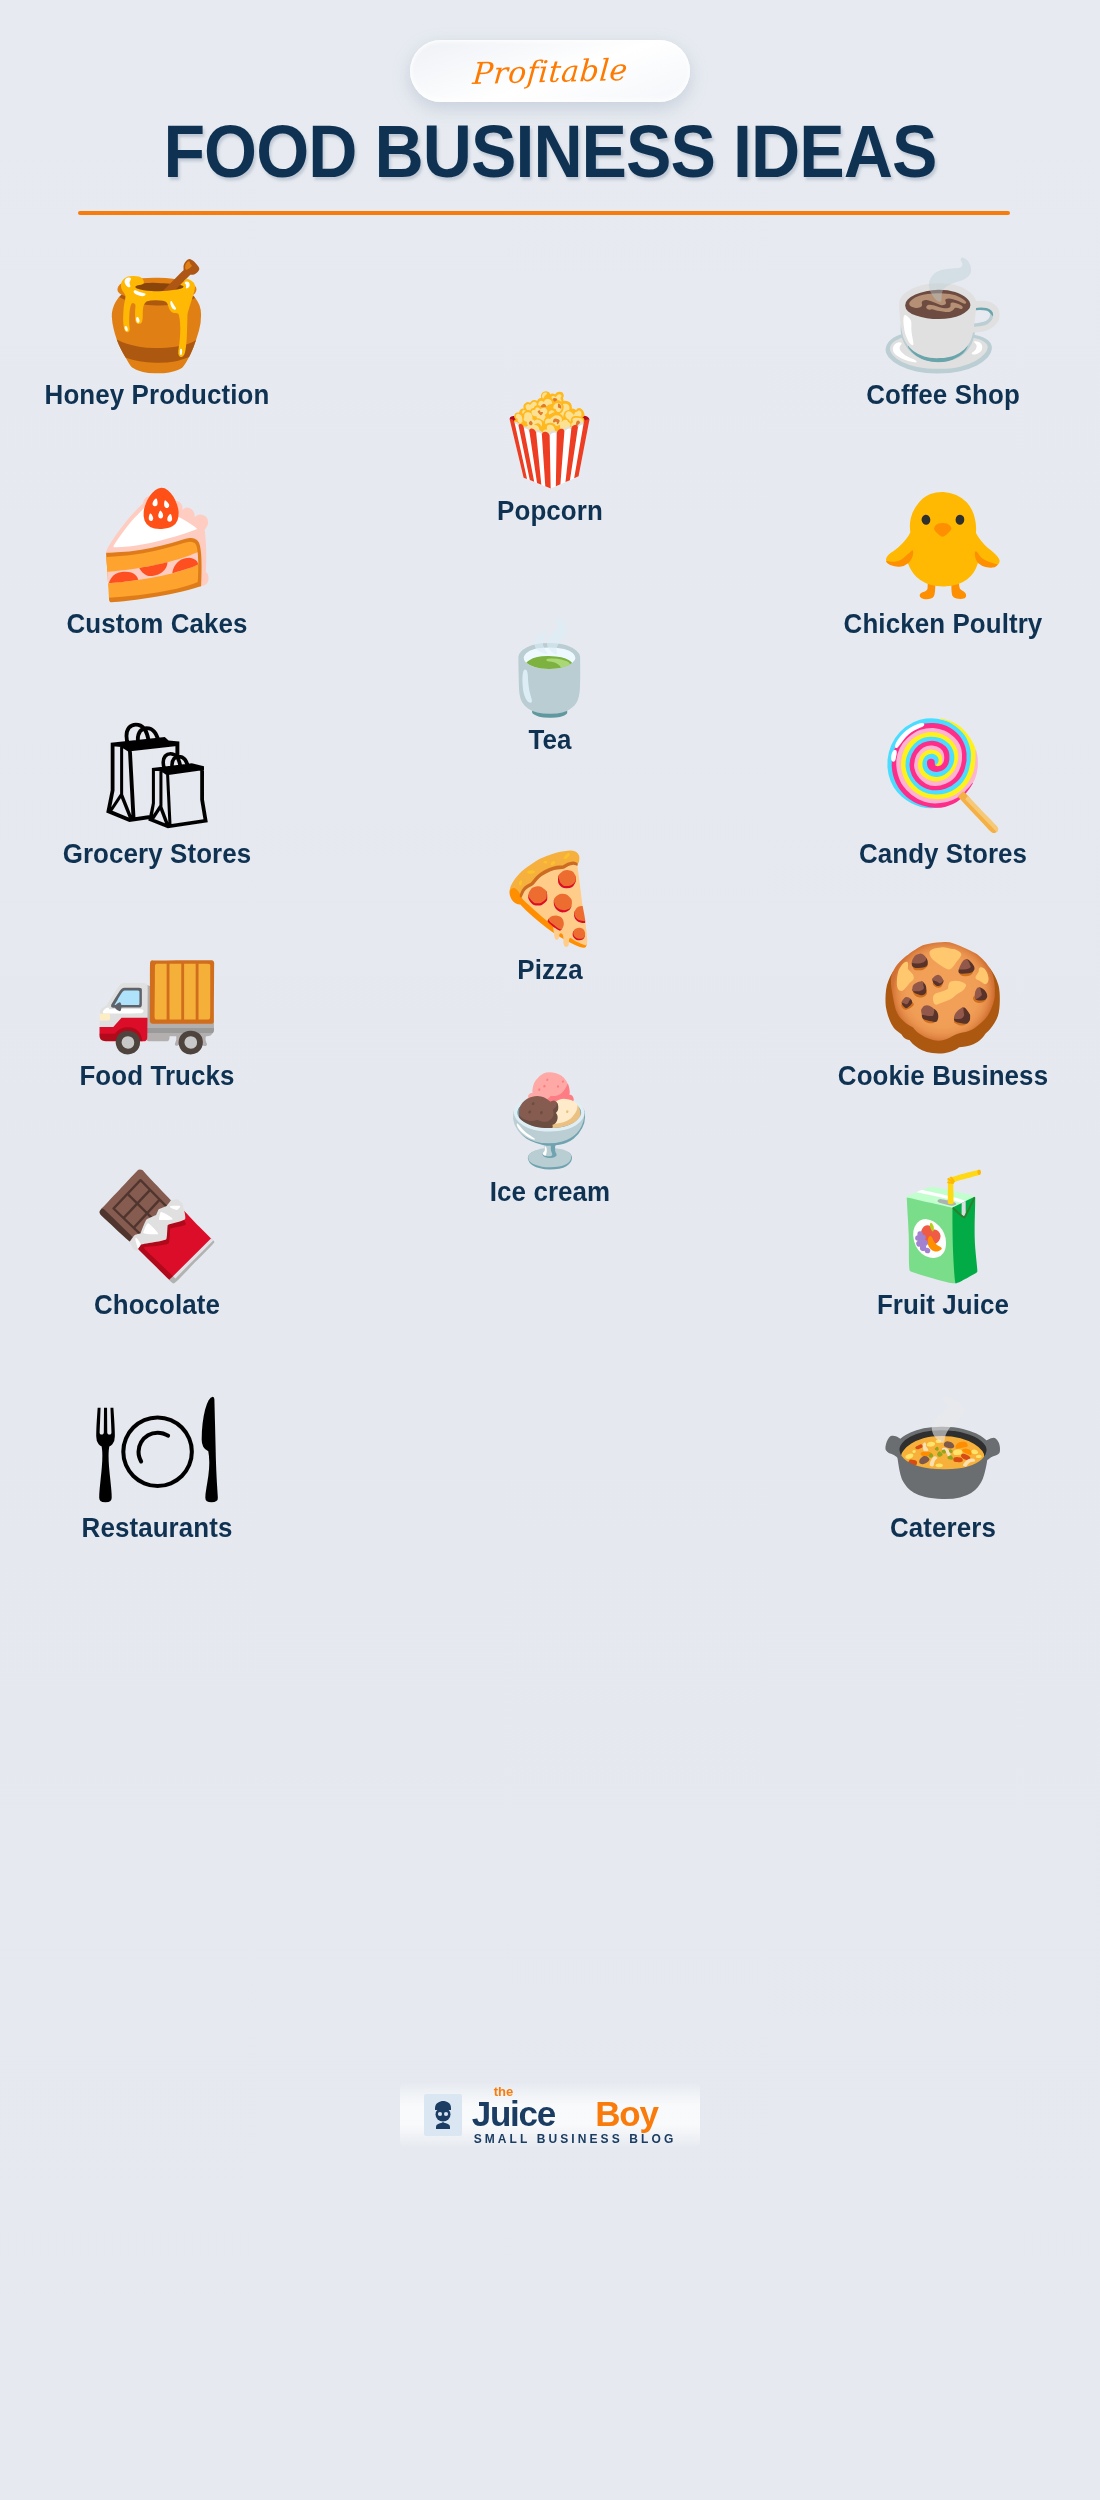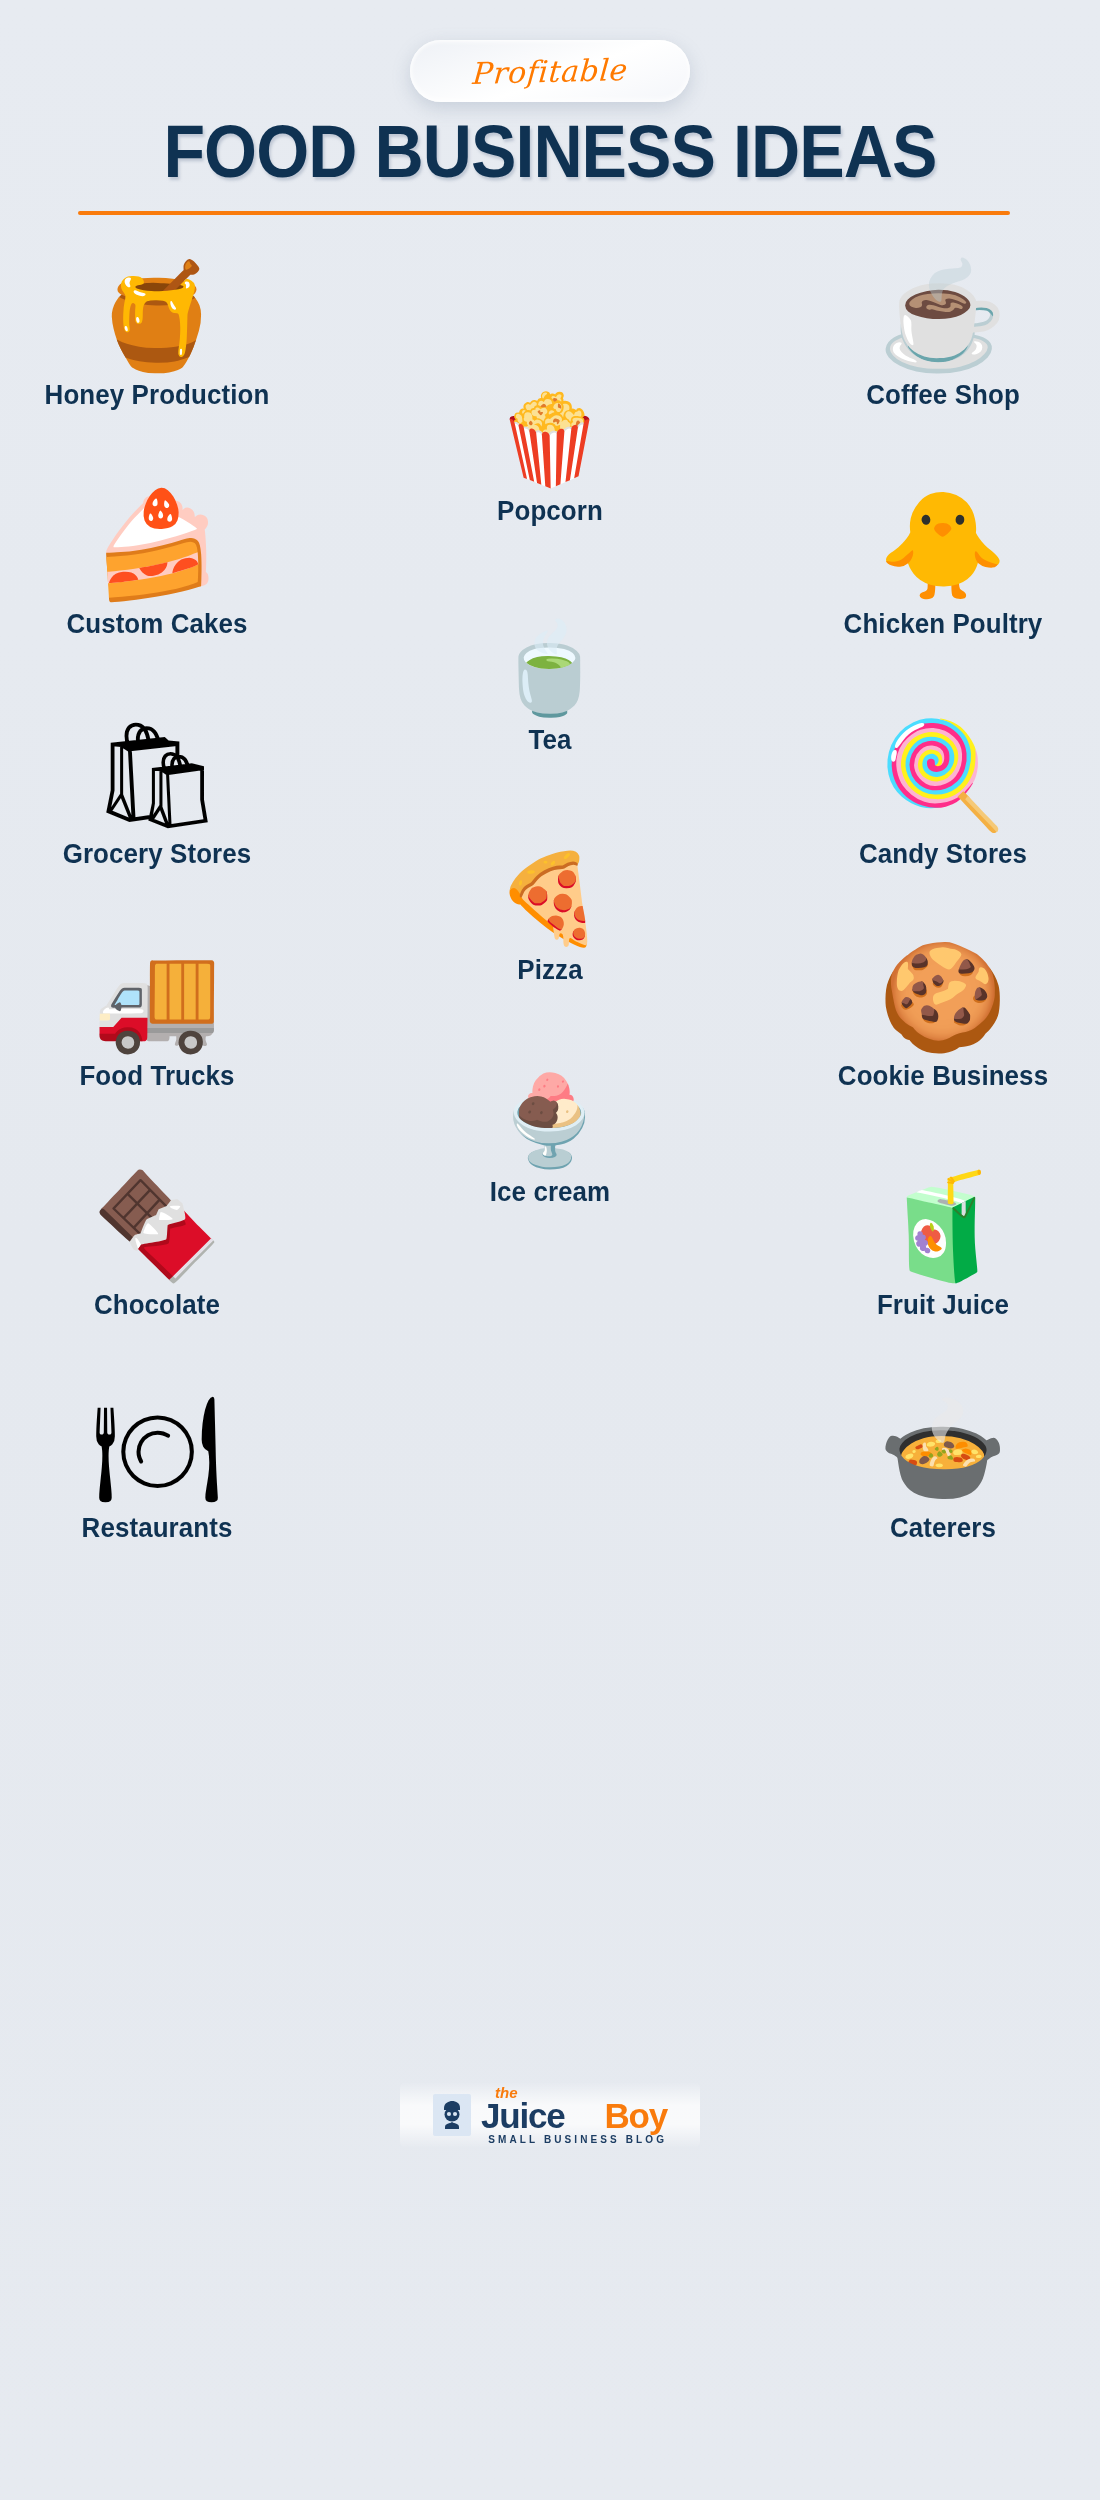--- a/index.html
+++ b/index.html
@@ -90,35 +90,34 @@
   }
   .logo-mark {
     width:38px; height:42px;
     background:#dbe6f3;
     display:flex; align-items:center; justify-content:center;
     border-radius:2px;
     flex:0 0 auto;
   }
   .logo-text { display:flex; flex-direction:column; line-height:1; }
   .logo-the {
-    color:#f97b0c; font-size:15px; font-weight:700;
-    font-family:"Liberation Sans", sans-serif;
-    margin-left:14px; margin-bottom:-2px;font-style:italic;
+    color:#f97b0c; font-size:13px; font-weight:700;
+    font-family:"Liberation Sans", sans-serif;
+    margin-left:22px; margin-bottom:-2px;
   }
   .logo-name {
     font-family:"Liberation Sans", sans-serif;
     font-weight:700; font-size:35px; letter-spacing:-1.2px;
   }
   .logo-name .brand { color:#1c3d63; }
   .logo-name .boy { color:#f97b0c;padding-left:40px; }
   .logo-tag {
-    color:#1c3d63; font-size:10px; font-weight:700;
+    color:#1c3d63; font-size:12px; font-weight:700;
     letter-spacing:3.1px; margin-top:2px; margin-left:2px;
     font-family:"Liberation Sans", sans-serif;
-    text-align:right;
   }
 </style>
 </head>
 <body>
 
 <div class="page">
 
   <div class="badge">
     <span class="badge-text">Profitable</span>
   </div>

